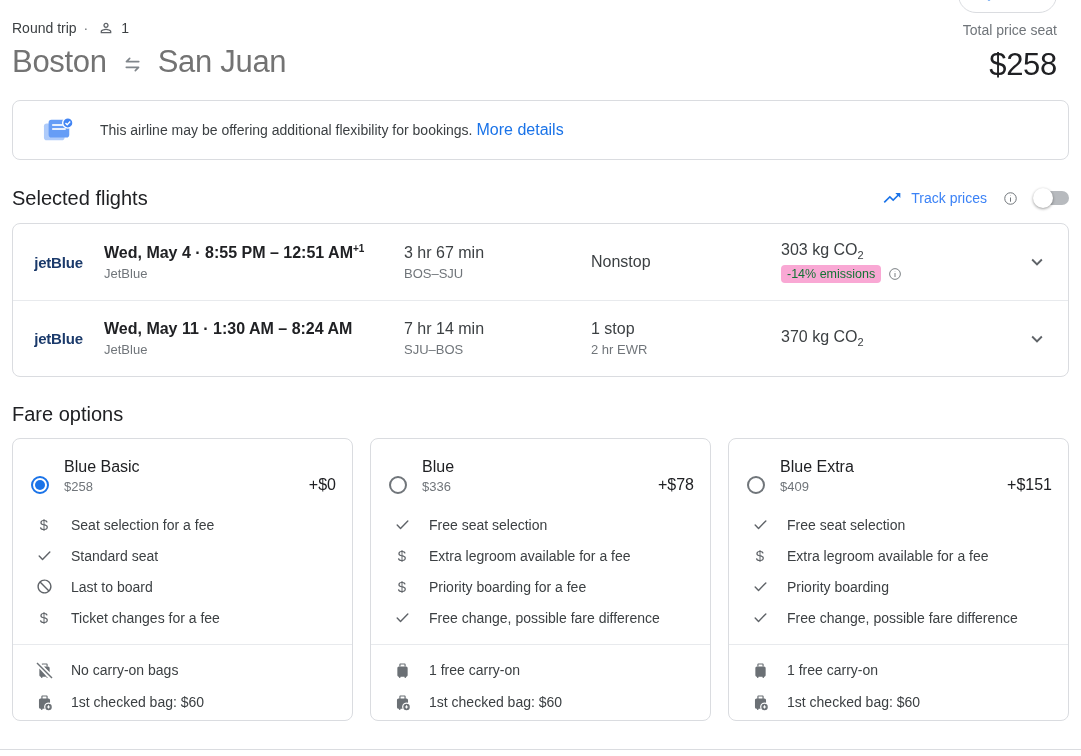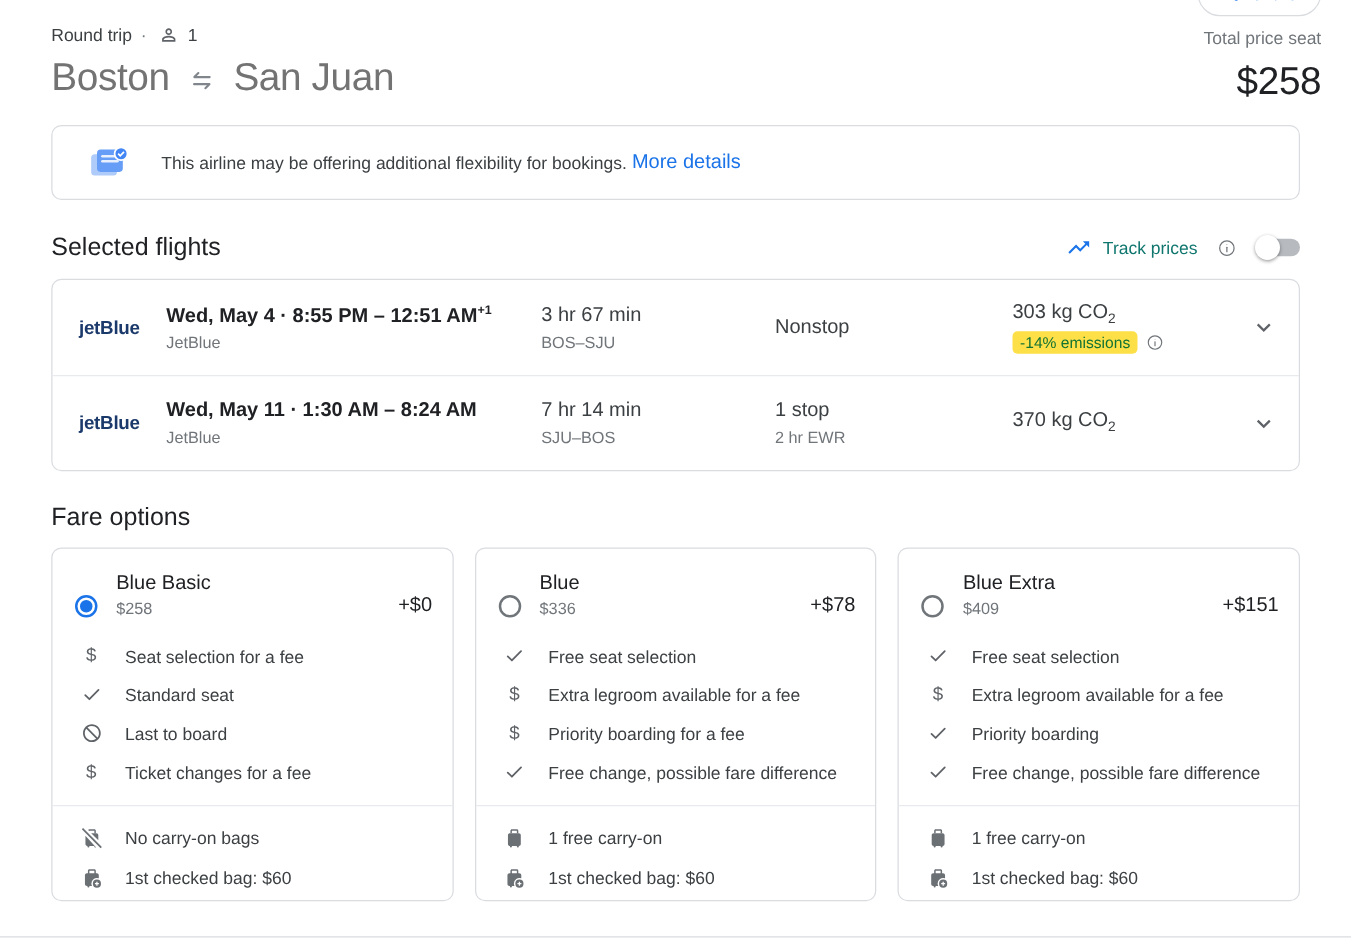--- a/index.html
+++ b/index.html
@@ -1,18 +1,18 @@
 <!DOCTYPE html>
 <html><head>
 <meta charset="utf-8">
 <style>
   * { box-sizing: border-box; }
   html,body { margin:0; padding:0; background:#fff; }
   body { font-family:"Liberation Sans", sans-serif; color:#202124; }
-  .page { position:relative; width:1081px; height:756px; background:#fff; overflow:hidden; padding:0 41px; }
+  .page { position:relative; width:1081px; height:756px; background:#fff; overflow:hidden; padding:0 12px; }
 
   
   .trip-meta { padding-top:20px; display:flex; align-items:center; gap:7px; font-size:14px; color:#3c4043; }
   .trip-meta .dot { color:#70757a; }
   .trip-meta .person-wrap { display:flex; align-items:center; margin-left:3px; }
   .route-title { margin:6px 0 0; font-size:31px; line-height:40px; font-weight:500; letter-spacing:-0.3px; color:#737373; display:flex; align-items:center; gap:13px; }
   .swap-wrap { display:flex; align-items:center; padding-top:4px; }
   .price-block { position:absolute; top:22px; right:24px; text-align:right; }
   .total-price-label { font-size:14px; color:#70757a; }
   .total-price { font-size:31px; font-weight:500; color:#202124; margin-top:9px; letter-spacing:-0.3px; }
@@ -21,40 +21,40 @@
   
   .banner { margin-top:18px; height:60px; border:1px solid #dadce0; border-radius:8px; display:flex; align-items:center; }
   .banner-icon { margin:0 25px 0 28px; display:flex; }
   .banner-text { font-size:14px; color:#3c4043; }
   .banner-link { color:#1a73e8; text-decoration:none; margin-left:4px; cursor:pointer; }
 
   
   .section-head { margin-top:25px; display:flex; align-items:center; justify-content:space-between; height:26px; }
   .section-title { font-size:20px; font-weight:500; color:#202124; margin:0; }
   .track-prices { display:flex; align-items:center; gap:9px; }
-  .track-label { color:#0f766e; font-size:14px; font-weight:500; cursor:pointer; }
+  .track-label { color:#3b82f6; font-size:14px; font-weight:500; cursor:pointer; }
   .toggle { position:relative; width:34px; height:14px; border-radius:7px; background:#b7babe; margin-left:8px; cursor:pointer; }
   .toggle-knob { position:absolute; left:-2px; top:-3px; width:20px; height:20px; border-radius:50%; background:#fff; box-shadow:0 1px 3px rgba(0,0,0,.4); }
 
   
   .flights-card { margin-top:12px; border:1px solid #dadce0; border-radius:8px; }
   .flight-row { display:flex; align-items:center; height:76px; cursor:pointer; }
   .flight-row + .flight-row { border-top:1px solid #e8eaed; }
   .fcol-logo { width:91px; display:flex; justify-content:center; flex-shrink:0; }
   .jetblue-logo { color:#1b3a6b; font-weight:700; font-size:15px; letter-spacing:-0.2px; }
   .fcol-main { width:300px; flex-shrink:0; }
   .f-dt { font-size:16px; font-weight:700; color:#202124; }
   .f-dt sup { font-size:10px; }
   .f-sub { font-size:13px; color:#70757a; margin-top:4px; }
   .fcol-duration { width:187px; flex-shrink:0; }
   .fcol-stops { width:190px; flex-shrink:0; }
   .fcol-co2 { width:190px; flex-shrink:0; }
   .f-line { font-size:16px; color:#3c4043; }
   .f-line sub { font-size:11px; }
-  .badge-green { display:inline-block; background:#fde047; color:#137333; font-size:12.5px; padding:2px 6px; border-radius:4px; margin-top:4px; }
+  .badge-green { display:inline-block; background:#f9a8d4; color:#137333; font-size:12.5px; padding:2px 6px; border-radius:4px; margin-top:4px; }
   .avg-emissions { display:inline-block; font-size:13px; color:#70757a; margin-top:6px; }
   .em-info { display:inline-flex; vertical-align:middle; margin-left:7px; cursor:pointer; }
   .fcol-chev { flex:1; display:flex; justify-content:flex-end; padding-right:20px; }
   .chev { display:flex; cursor:pointer; }
 
   
   .fare-grid { margin-top:11px; display:grid; grid-template-columns:1fr 1fr 1fr; gap:17px; }
   .fare-card { border:1px solid #dadce0; border-radius:8px; height:283px; cursor:pointer; background:#fff; }
   .fare-head { display:flex; align-items:flex-end; padding:19px 16px 0 18px; }
   .radio { width:18px; height:18px; border-radius:50%; flex-shrink:0; margin-top:2px; position:relative; cursor:pointer; }

